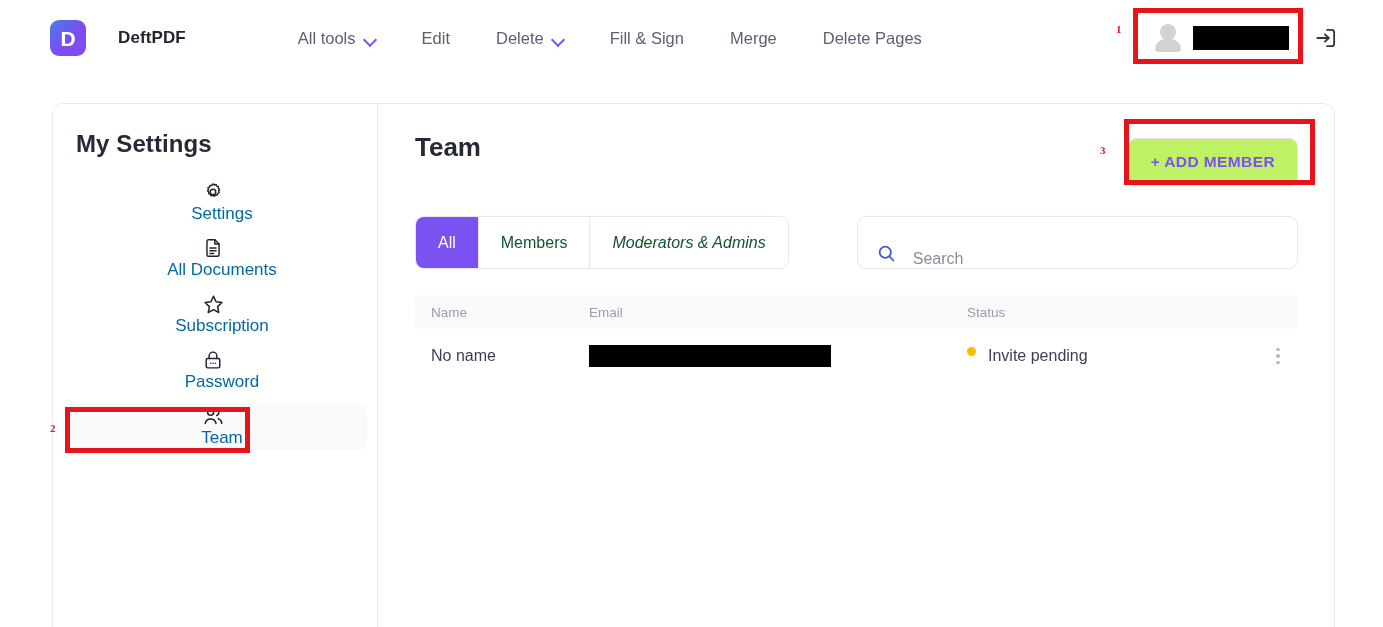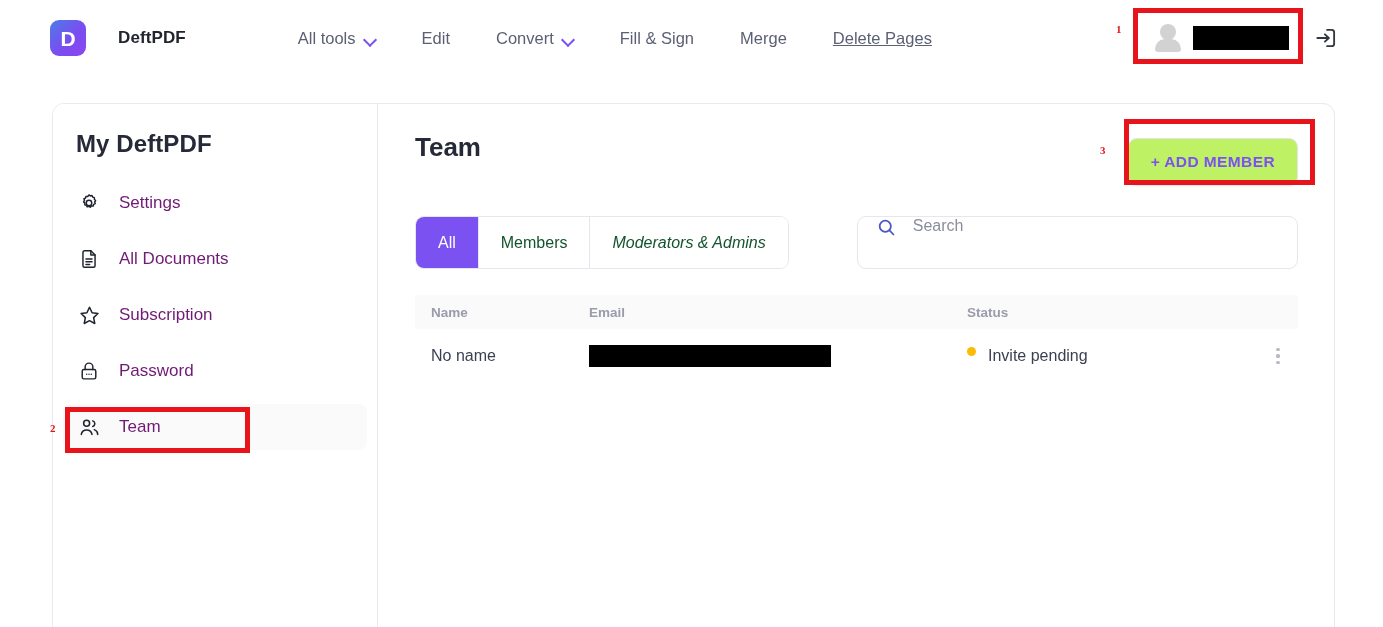--- a/index.html
+++ b/index.html
@@ -61,21 +61,21 @@
   .nav-item {
     display: flex;
     align-items: center;
     font-size: 16.5px;
     color: #5c6075;
     padding: 0 0;
     margin-right: 46px;
     cursor: pointer;
     white-space: nowrap;
   }
-  .nav-item:last-child { margin-right: 0; text-decoration: underline; }
+  .nav-item:last-child { margin-right: 0; }
   .chev {
     margin-left: 9px;
     display: inline-block;
     width: 11px; height: 7px;
     position: relative;
   }
   .chev::after {
     content: "";
     position: absolute;
     left: 0; top: 0;
@@ -161,22 +161,23 @@
   }
   .sidebar-nav { margin-top: 22px; }
   .side-item {
     display: flex;
     align-items: center;
     height: 46px;
     margin: 0 10px 0 10px;
     padding-left: 14px;
     border-radius: 8px;
     cursor: pointer;
-    color: #701a75;
+    color: #0369a1;
     font-size: 17px;
+    flex-direction: column;
   }
   .side-item + .side-item { margin-top: 10px; }
   .side-item.active { background: #fafafa; }
   .side-icon {
     width: 24px;
     height: 24px;
     margin-right: 18px;
     display: flex;
     align-items: center;
     justify-content: center;
@@ -249,21 +250,21 @@
   }
 
   .search-wrap {
     margin-left: 68px;
     flex: 1;
     max-width: 458px;
     height: 53px;
     border: 1px solid #e7e5ee;
     border-radius: 9px;
     display: flex;
-    align-items: flex-start;
+    align-items: flex-end;
     padding: 0 18px;
     background: #fff;
   }
   .search-input {
     border: none;
     outline: none;
     margin-left: 16px;
     font-size: 16px;
     font-family: "Liberation Sans", sans-serif;
     color: #3c4257;
@@ -277,21 +278,20 @@
     margin: 26px 36px 0 36px;
   }
   .thead {
     display: flex;
     align-items: center;
     background: #fafafa;
     height: 34px;
     font-size: 13.5px;
     color: #9a9cab;
     border-radius: 3px;
-    font-weight: bold;
   }
   .tbody-row {
     display: flex;
     align-items: center;
     height: 54px;
     font-size: 16px;
     color: #3b3f52;
     position: relative;
   }
   .col-name  { width: 174px; padding-left: 16px; }
@@ -363,21 +363,21 @@
 
   <div class="nav-links">
     <div class="nav-item">
       <span>All tools</span>
       <span class="chev"></span>
     </div>
     <div class="nav-item">
       <span>Edit</span>
     </div>
     <div class="nav-item">
-      <span>Convert</span>
+      <span>Delete</span>
       <span class="chev"></span>
     </div>
     <div class="nav-item">
       <span>Fill &amp; Sign</span>
     </div>
     <div class="nav-item">
       <span>Merge</span>
     </div>
     <div class="nav-item">
       <span>Delete Pages</span>
@@ -398,21 +398,21 @@
         <path d="M4 12h10.2"></path>
         <path d="M11 8.6 14.6 12 11 15.4"></path>
       </svg>
     </div>
   </div>
 </div>
 
 <div class="card">
 
   <div class="sidebar">
-    <div class="sidebar-title">My DeftPDF</div>
+    <div class="sidebar-title">My Settings</div>
 
     <div class="sidebar-nav">
 
       <div class="side-item">
         <span class="side-icon">
           <svg viewBox="0 0 24 24" width="22" height="22" fill="none" stroke="#1f2430" stroke-width="1.6" stroke-linecap="round" stroke-linejoin="round">
             <circle cx="12" cy="12" r="3"></circle>
             <path d="M12 3.2l1.5 1.1 1.8-.4.8 1.7 1.8.5-.1 1.9 1.4 1.3-1 1.6.6 1.8-1.7.8-.5 1.8-1.9-.1-1.3 1.4-1.6-1-1.8.6-.8-1.7-1.8-.5.1-1.9-1.4-1.3 1-1.6-.6-1.8 1.7-.8.5-1.8 1.9.1z"></path>
           </svg>
         </span>

